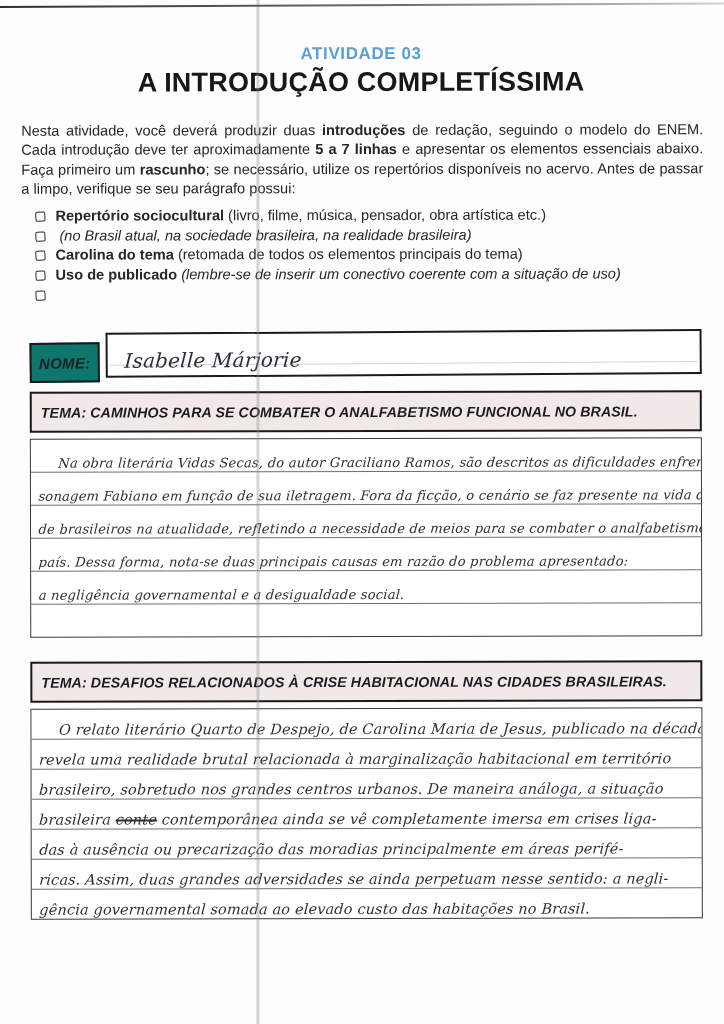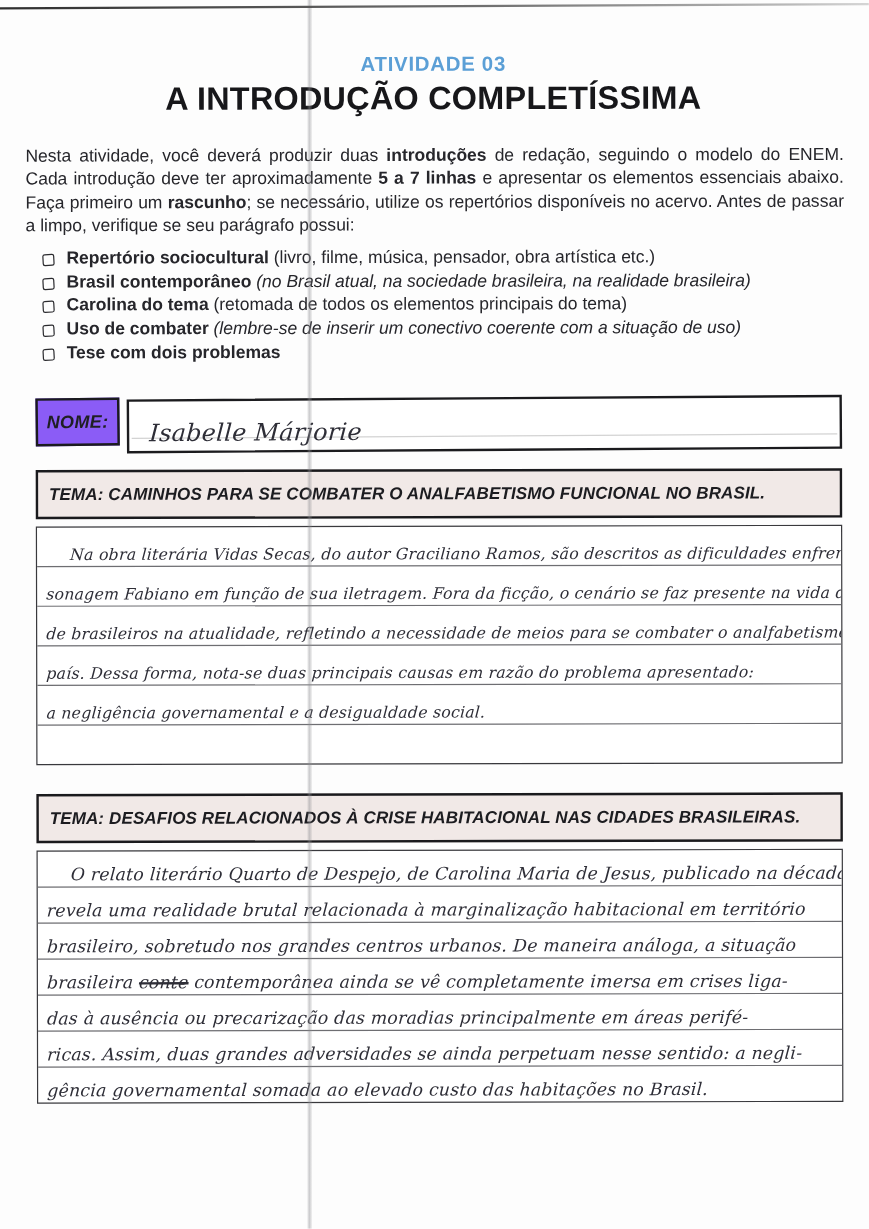--- a/index.html
+++ b/index.html
@@ -55,22 +55,22 @@
 
   
   .hand {
     font-family:"DejaVu Serif", serif; font-style:italic; color:#2e2e37;
     transform:skewX(-4deg); transform-origin:left bottom; letter-spacing:0.2px;
   }
 
   
   .name-row { position:absolute; top:331px; left:30px; width:672px; height:47px; }
   .name-label-box {
-    position:absolute; left:0; top:0; width:70px; height:40px;
-    border:2px solid #1b1b1e; background:#8b5cf6;
+    position:absolute; left:0; top:11px; width:70px; height:40px;
+    border:2px solid #1b1b1e; background:#0f766e;
     display:flex; align-items:center; justify-content:center;
     font-weight:bold; font-style:italic; font-size:15px; letter-spacing:0.3px;
     transform:rotate(-0.5deg); box-sizing:border-box;
   }
   .name-value-box {
     position:absolute; left:76px; top:0; width:596px; height:45px;
     border:2px solid #1b1b1e; box-sizing:border-box; transform:rotate(-0.25deg);
     background:#fff;
   }
   .name-baseline { position:absolute; left:2px; right:2px; bottom:10px; height:1px; background:#d3d3d3; }
@@ -109,36 +109,34 @@
   <p class="intro"><span>Nesta atividade, você deverá produzir duas </span><b>introduções</b><span> de redação, seguindo o modelo do ENEM. Cada introdução deve ter aproximadamente </span><b>5 a 7 linhas</b><span> e apresentar os elementos essenciais abaixo. Faça primeiro um </span><b>rascunho</b><span>; se necessário, utilize os repertórios disponíveis no acervo. Antes de passar a limpo, verifique se seu parágrafo possui:</span></p>
 
   <div class="checklist">
     <div class="check-item">
       <span class="checkbox"></span>
       <b>Repertório sociocultural</b>
       <span class="desc">(livro, filme, música, pensador, obra artística etc.)</span>
     </div>
     <div class="check-item">
       <span class="checkbox"></span>
-      <b>Brasil contemporâneo</b>
       <span class="desc it">(no Brasil atual, na sociedade brasileira, na realidade brasileira)</span>
     </div>
     <div class="check-item">
       <span class="checkbox"></span>
       <b>Carolina do tema</b>
       <span class="desc">(retomada de todos os elementos principais do tema)</span>
     </div>
     <div class="check-item">
       <span class="checkbox"></span>
-      <b>Uso de combater</b>
+      <b>Uso de publicado</b>
       <span class="desc it">(lembre-se de inserir um conectivo coerente com a situação de uso)</span>
     </div>
     <div class="check-item">
       <span class="checkbox"></span>
-      <b>Tese com dois problemas</b>
     </div>
   </div>
 
   <div class="name-row">
     <div class="name-label-box">NOME:</div>
     <div class="name-value-box">
       <div class="name-baseline"></div>
       <div class="name-value hand">Isabelle Márjorie</div>
     </div>
   </div>

